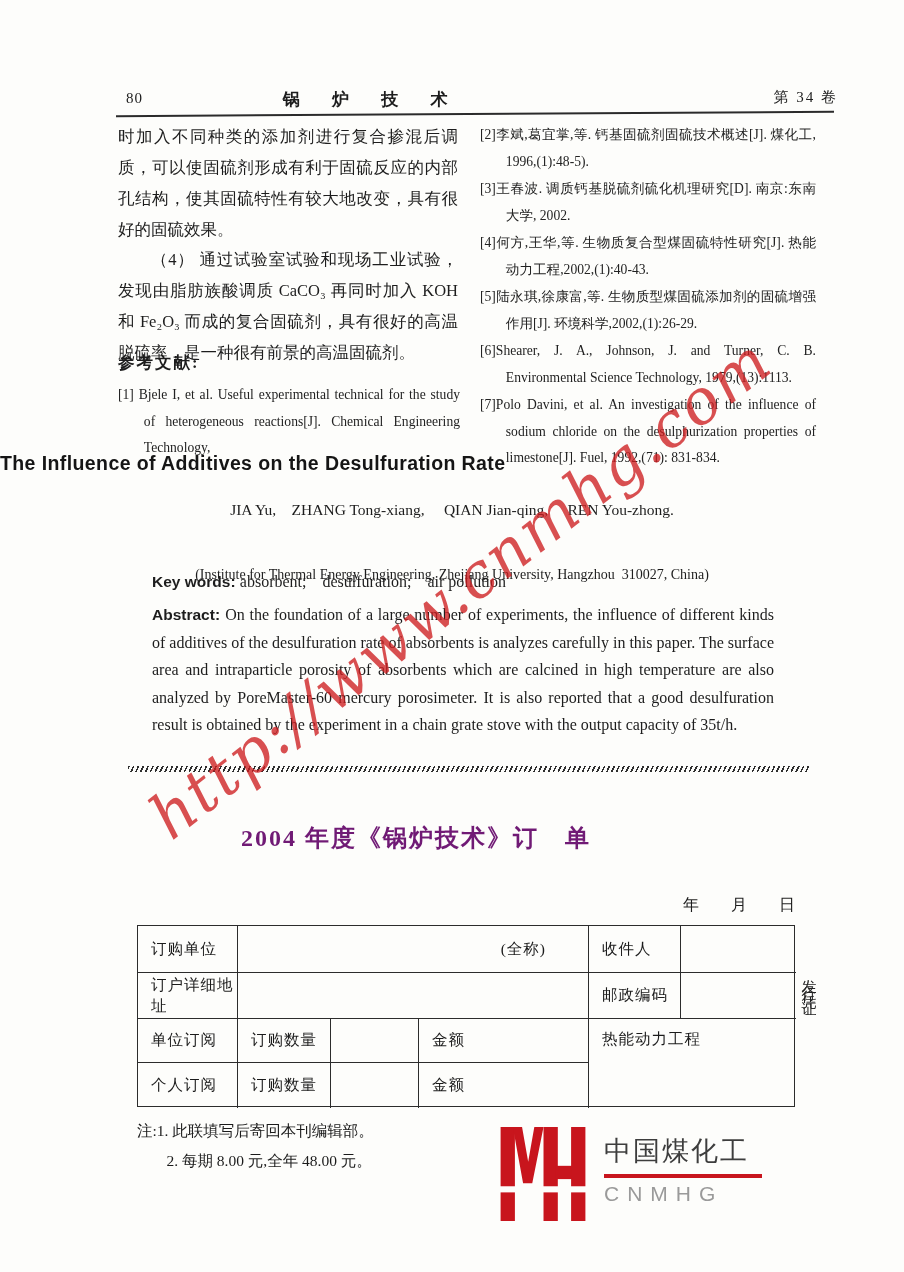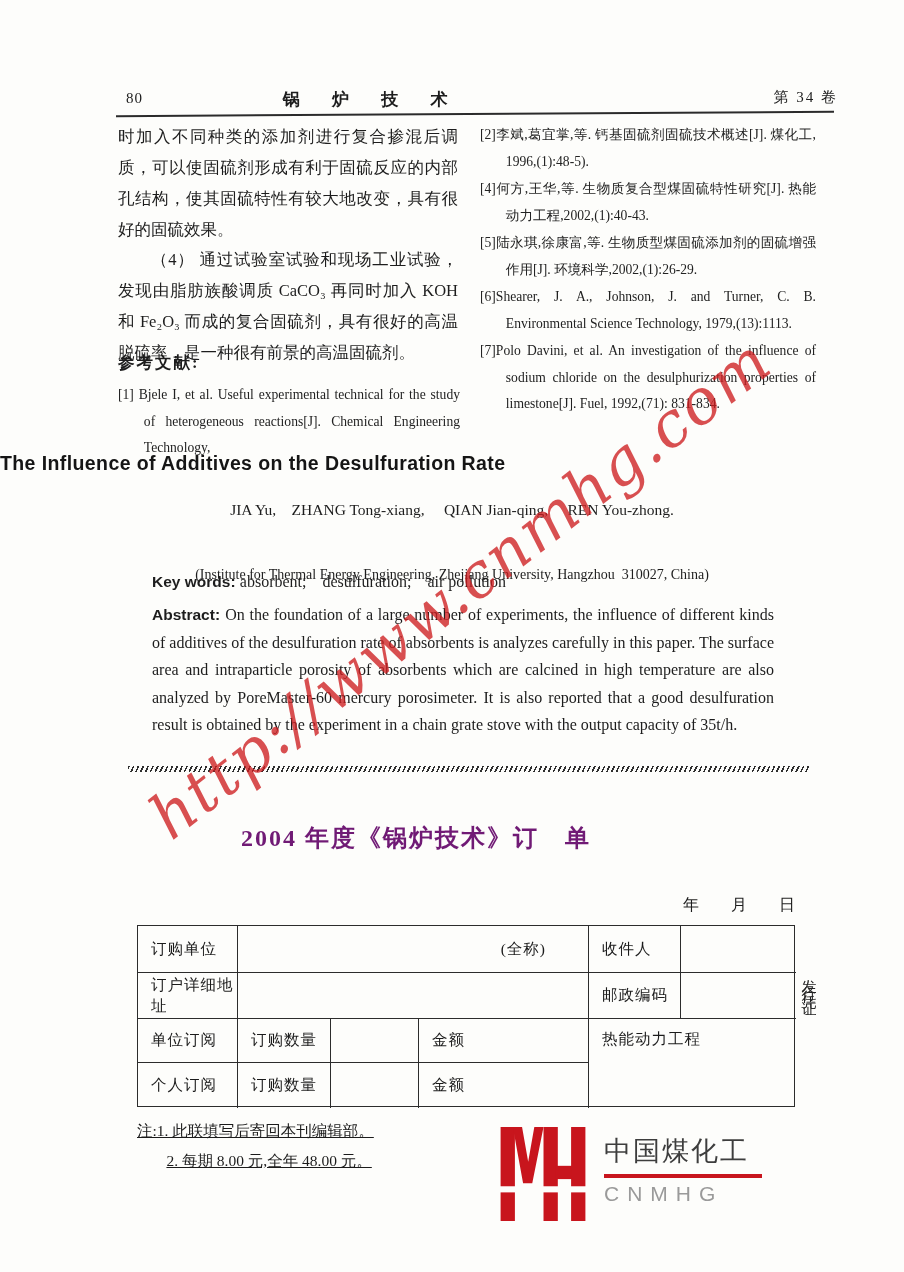--- a/index.html
+++ b/index.html
@@ -54,21 +54,21 @@
   }
   .cell{display:flex;align-items:center;padding-left:13px;letter-spacing:1px;box-sizing:border-box;}
   .br{border-right:1.6px solid #2c2c2c;}
   .bb{border-bottom:1.6px solid #2c2c2c;}
   .span3{grid-column:span 3;}
   .hint-right{justify-content:flex-end;padding-right:42px;padding-left:0;}
   .seal-cell{grid-column:5 / span 2;grid-row:3 / span 2;align-items:flex-start;padding-top:10px;}
 
   #side-label{left:799px;top:968px;writing-mode:vertical-rl;font-size:15px;letter-spacing:7px;color:#222;}
 
-  #notes{left:137px;top:1116px;font-size:15.5px;line-height:1.95;color:#1b1b1b;text-decoration:underline;}
+  #notes{left:137px;top:1116px;font-size:15.5px;line-height:1.95;color:#1b1b1b;}
   #notes .note2{padding-left:1.9em;}
 
   
   #logo{left:497px;top:1127px;display:flex;align-items:flex-start;}
   #logo-mark{width:92px;height:94px;color:#c8151d;}
   #logo-text{margin-left:15px;padding-top:6px;}
   #logo-cn{font-family:"Liberation Sans","DejaVu Sans",sans-serif;font-size:27px;color:#3d3d3d;letter-spacing:2px;}
   #logo-underline{width:158px;height:3.5px;background:#c8151d;margin:5px 0 4px 0;}
   #logo-en{font-family:"Liberation Sans","DejaVu Sans",sans-serif;font-size:21px;color:#9a9a9a;letter-spacing:8px;}
 
@@ -95,20 +95,21 @@
     <div class="para1">时加入不同种类的添加剂进行复合掺混后调质，可以使固硫剂形成有利于固硫反应的内部孔结构，使其固硫特性有较大地改变，具有很好的固硫效果。</div>
     <div class="para2">（4） 通过试验室试验和现场工业试验，发现由脂肪族酸调质 CaCO₃ 再同时加入 KOH 和 Fe₂O₃ 而成的复合固硫剂，具有很好的高温脱硫率，是一种很有前景的高温固硫剂。</div>
   </div>
   <div class="abs" id="refs-heading">参考文献:</div>
   <div class="abs" id="ref-1">
     <div class="ref">[1] Bjele I, et al. Useful experimental technical for the study of heterogeneous reactions[J]. Chemical Engineering Technology,</div>
   </div>
 
   <div class="abs" id="right-col">
     <div class="ref">[2]李斌,葛宜掌,等. 钙基固硫剂固硫技术概述[J]. 煤化工, 1996,(1):48-5).</div>
+    <div class="ref">[3]王春波. 调质钙基脱硫剂硫化机理研究[D]. 南京:东南大学, 2002.</div>
     <div class="ref">[4]何方,王华,等. 生物质复合型煤固硫特性研究[J]. 热能动力工程,2002,(1):40-43.</div>
     <div class="ref">[5]陆永琪,徐康富,等. 生物质型煤固硫添加剂的固硫增强作用[J]. 环境科学,2002,(1):26-29.</div>
     <div class="ref">[6]Shearer, J. A., Johnson, J. and Turner, C. B. Environmental Science Technology, 1979,(13):1113.</div>
     <div class="ref">[7]Polo Davini, et al. An investigation of the influence of sodium chloride on the desulphurization properties of limestone[J]. Fuel, 1992,(71): 831-834.</div>
   </div>
 
   <div class="abs" id="english-title">The Influence of Additives on the Desulfuration Rate</div>
   <div class="abs pre" id="authors-line">JIA Yu,    ZHANG Tong-xiang,     QIAN Jian-qing,     REN You-zhong.</div>
   <div class="abs pre" id="affiliation-line">(Institute for Thermal Energy Engineering, Zhejiang University, Hangzhou  310027, China)</div>
   <div class="abs pre" id="keywords-line"><span class="lead-label">Key words: </span><span>absorbent;    desulfuration;    air pollution</span></div>

